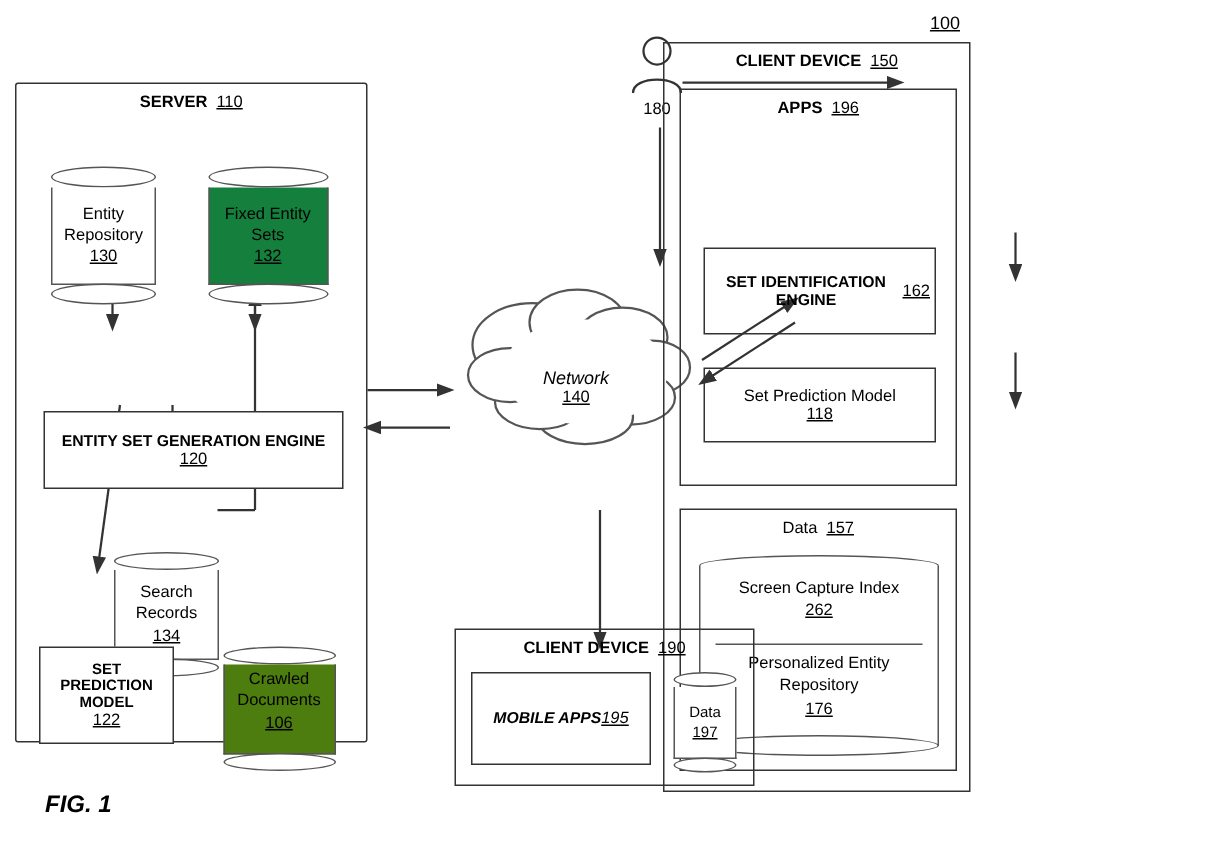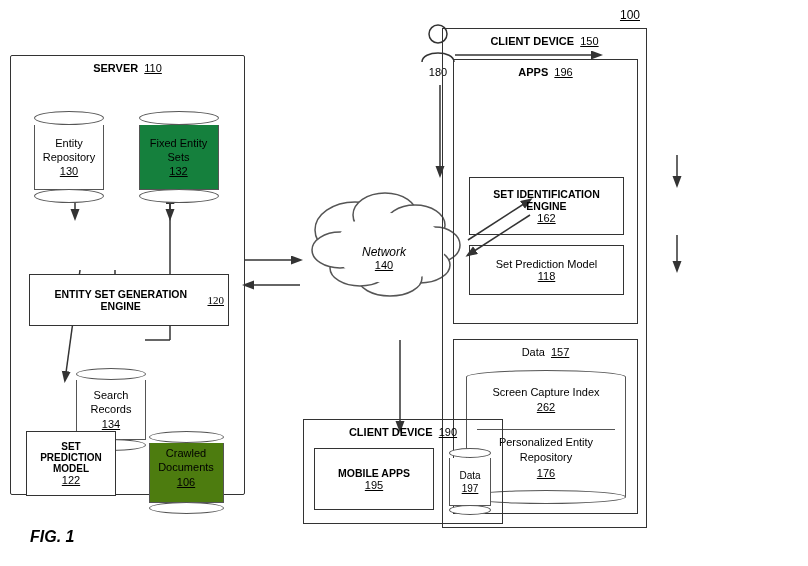--- a/index.html
+++ b/index.html
@@ -148,23 +148,23 @@
       <div style="width:80px; height:14px; border:1.5px solid #555; border-radius:50%; background:#fff; margin:0 auto;"></div>
       <div style="width:80px; height:65px; border-left:1.5px solid #555; border-right:1.5px solid #555; border-bottom:1.5px solid #555; background:#15803d; margin:0 auto; display:flex; align-items:center; justify-content:center; text-align:center; padding:4px; line-height:1.3;">
         <div>
           <div>Fixed Entity Sets</div>
           <div style="text-decoration:underline;">132</div>
         </div>
       </div>
       <div style="width:80px; height:14px; border:1.5px solid #555; border-radius:50%; background:#fff; margin:0 auto; margin-top:-1px;"></div>
     </div>
 
-    <div style="position:absolute; top:218px; left:18px; width:200px; height:52px; border:1.5px solid #333; background:#fff; display:flex; flex-direction:row; align-items:center; justify-content:center; text-align:center; padding:4px;">
+    <div style="position:absolute; top:218px; left:18px; width:200px; height:52px; border:1.5px solid #333; background:#fff; display:flex; flex-direction:column; align-items:center; justify-content:center; text-align:center; padding:4px;">
       <div style="font-weight:bold; font-size:10.5px;">ENTITY SET GENERATION ENGINE</div>
-      <div style="text-decoration:underline;font-family:Liberation Serif, serif;">120</div>
+      <div style="text-decoration:underline;">120</div>
     </div>
 
     <div style="position:absolute; top:312px; left:60px; width:80px; text-align:center;">
       <div style="width:70px; height:12px; border:1.5px solid #555; border-radius:50%; background:#fff; margin:0 auto;"></div>
       <div style="width:70px; height:60px; border-left:1.5px solid #555; border-right:1.5px solid #555; border-bottom:1.5px solid #555; background:#fff; margin:0 auto; display:flex; align-items:center; justify-content:center; text-align:center; padding:3px; line-height:1.3;">
         <div>
           <div>Search Records</div>
           <div style="text-decoration:underline;">134</div>
         </div>
       </div>
@@ -208,21 +208,21 @@
       <span style="text-decoration:underline; margin-left:3px;">150</span>
     </div>
 
     <div style="position:absolute; top:30px; left:10px; width:185px; height:265px; border:1.5px solid #333;">
       <div style="position:absolute; top:6px; left:50%; transform:translateX(-50%); white-space:nowrap; text-align:center;">
         <span style="font-weight:bold;">APPS</span>
         <span style="text-decoration:underline; margin-left:3px;">196</span>
       </div>
 
 
-      <div style="position:absolute; top:105px; left:15px; width:155px; height:58px; border:1.5px solid #333; display:flex; flex-direction:column; align-items:center; justify-content:center; text-align:center; padding:3px;margin-top:12px;">
+      <div style="position:absolute; top:105px; left:15px; width:155px; height:58px; border:1.5px solid #333; display:flex; flex-direction:row; align-items:center; justify-content:center; text-align:center; padding:3px;">
         <div style="font-weight:bold; font-size:10.5px;">SET IDENTIFICATION ENGINE</div>
         <div style="text-decoration:underline;">162</div>
       </div>
 
       <div style="position:absolute; top:185px; left:15px; width:155px; height:50px; border:1.5px solid #333; display:flex; flex-direction:column; align-items:center; justify-content:center; text-align:center; padding:3px;">
         <div>Set Prediction Model</div>
         <div style="text-decoration:underline;">118</div>
       </div>
     </div>
 
@@ -252,21 +252,21 @@
       <div style="position:absolute; top:150px; left:12px; width:160px; height:14px; border:1.5px solid #555; border-radius:50%; background:#fff;"></div>
     </div>
   </div>
 
   <div style="position:absolute; bottom:42px; left:303px; width:200px; height:105px; border:1.5px solid #333;">
     <div style="position:absolute; top:6px; left:50%; transform:translateX(-50%); white-space:nowrap; text-align:center;">
       <span style="font-weight:bold;">CLIENT DEVICE</span>
       <span style="text-decoration:underline; margin-left:3px;">190</span>
     </div>
 
-    <div style="position:absolute; top:28px; left:10px; width:120px; height:62px; border:1.5px solid #333; display:flex; flex-direction:column; align-items:center; justify-content:center; text-align:center; padding:3px;">
+    <div style="position:absolute; top:28px; left:10px; width:120px; height:62px; border:1.5px solid #333; display:flex; align-items:center; justify-content:center; text-align:center; padding:3px;font-style:italic;">
       <div style="font-weight:bold; font-size:10.5px;">MOBILE APPS</div>
       <div style="text-decoration:underline;">195</div>
     </div>
 
     <div style="position:absolute; top:28px; left:142px; width:48px; text-align:center;">
       <div style="width:42px; height:10px; border:1.5px solid #555; border-radius:50%; background:#fff; margin:0 auto;"></div>
       <div style="width:42px; height:48px; border-left:1.5px solid #555; border-right:1.5px solid #555; border-bottom:1.5px solid #555; background:#fff; margin:0 auto; display:flex; align-items:center; justify-content:center; text-align:center; padding:2px; line-height:1.3; font-size:10px;">
         <div>
           <div>Data</div>
           <div style="text-decoration:underline;">197</div>

